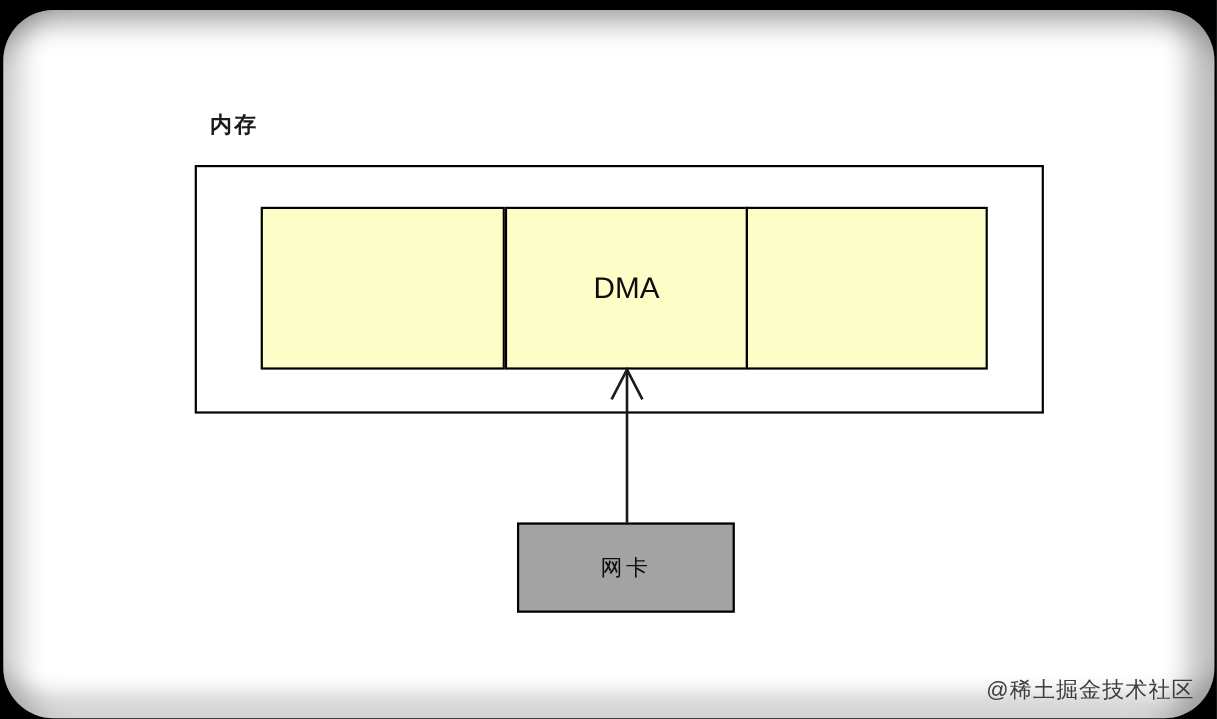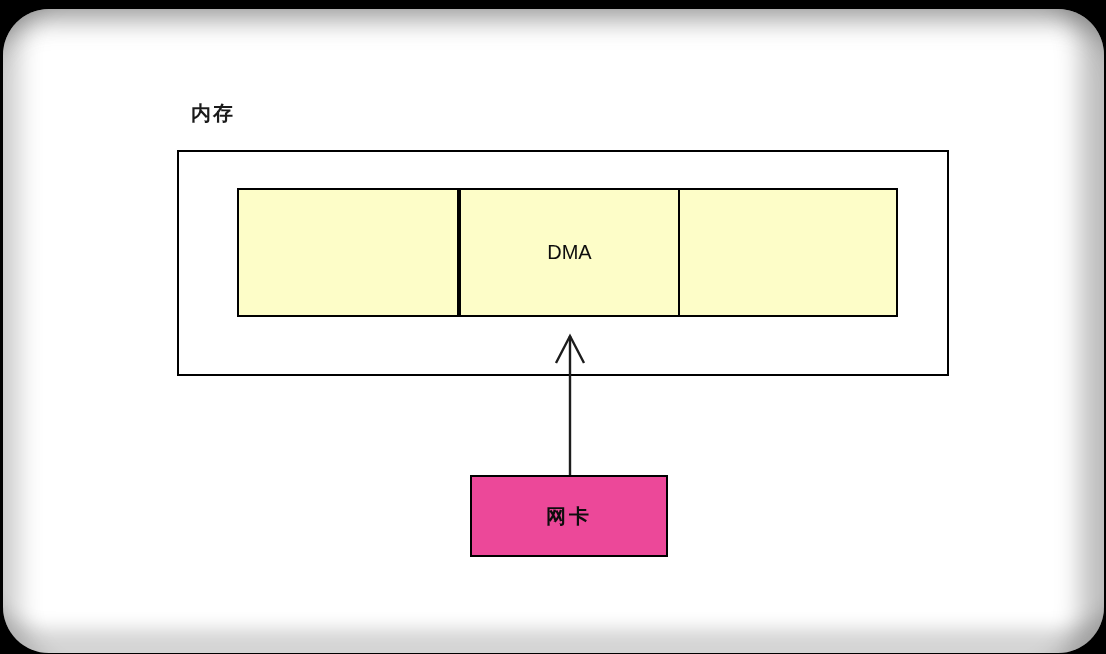--- a/index.html
+++ b/index.html
@@ -42,50 +42,50 @@
     position: absolute;
     left: 177px; top: 138px;
     width: 772px; height: 226px;
     border: 2px solid #000;
     background: #fff;
   }
 
   .mem-seg {
     position: absolute;
     top: 176px;
-    height: 129px;
+    height: 148px;
     background: #fdfdc8;
     border: 2px solid #000;
     display: flex;
     align-items: center;
     justify-content: center;
-    font-size: 20px;
+    font-size: 27px;
     color: #0d0d0d;
   }
   .mem-seg-1 { left: 237px; width: 222px; }
   .mem-seg-2 { left: 459px; width: 221px; }
   .mem-seg-3 { left: 678px; width: 220px; }
 
   .arrow-svg {
     position: absolute;
     left: 545px; top: 320px;
     width: 50px; height: 146px;
   }
 
   .nic-box {
     position: absolute;
     left: 470px; top: 463px;
     width: 198px; height: 82px;
-    background: #ec4899;
+    background: #a3a3a3;
     border: 2px solid #000;
     display: flex;
     align-items: center;
     justify-content: center;
     font-size: 20px;
-    font-weight: 700;
+    font-weight: 400;
     color: #0d0d0d;
     letter-spacing: 3px;
   }
 
   .watermark {
     position: absolute;
     right: 20px; bottom: 13px;
     font-size: 20px;
     color: #3d3d3d;
     letter-spacing: 1px;
@@ -112,14 +112,15 @@
 
     <svg class="arrow-svg" viewBox="0 0 50 146">
       <line x1="25" y1="4" x2="25" y2="146" stroke="#1c1c1c" stroke-width="2.4"></line>
       <polyline points="11,31 25,4 39,31" fill="none" stroke="#1c1c1c" stroke-width="2.4"></polyline>
     </svg>
 
     <div class="nic-box">网卡</div>
 
   </div>
 
+  <div class="watermark">@稀土掘金技术社区</div>
 
 </div>
 
 </body></html>

